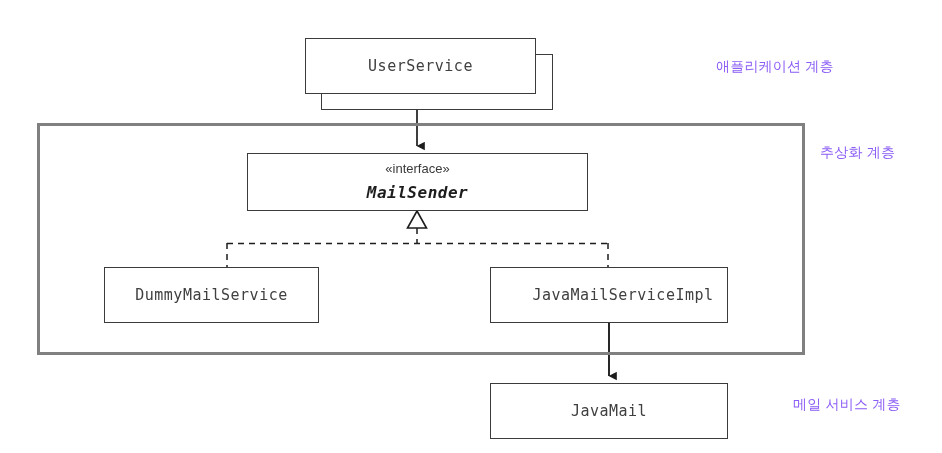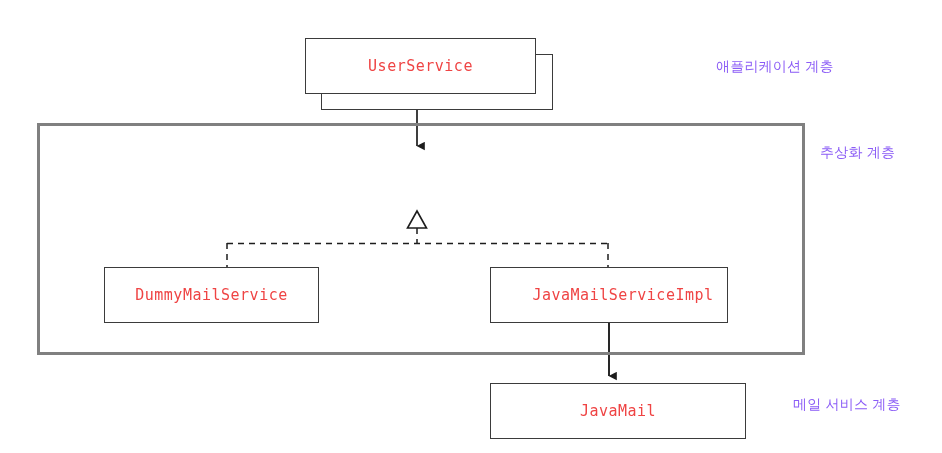--- a/index.html
+++ b/index.html
@@ -33,21 +33,21 @@
     border: 1.6px solid #3b3b3b;
     display: flex;
     flex-direction: column;
     align-items: center;
     justify-content: center;
     text-align: center;
   }
   .uml-box .cls-name {
     font-family: "DejaVu Sans Mono", "Liberation Mono", monospace;
     font-size: 15px;
-    color: #ef4444;
+    color: #404040;
     letter-spacing: 0.5px;
     white-space: nowrap;
   }
 
   
   .stack-back {
     position: absolute;
     box-sizing: border-box;
     background: #ffffff;
     border: 1.6px solid #3b3b3b;
@@ -117,30 +117,34 @@
     <line x1="609" y1="322" x2="609" y2="376" stroke="#1d1d1d" stroke-width="1.9" marker-end="url(#mk-filled)"></line>
   </svg>
 
   <div class="layer-frame" style="left:37px; top:123px; width:768px; height:232px;"></div>
 
   <div class="stack-back" style="left:321px; top:54px; width:232px; height:56px;"></div>
   <div class="uml-box" style="left:305px; top:38px; width:231px; height:56px;">
     <span class="cls-name">UserService</span>
   </div>
 
+  <div class="uml-box" style="left:247px; top:153px; width:341px; height:58px;">
+    <span class="iface-stereo">«interface»</span>
+    <span class="iface-name">MailSender</span>
+  </div>
 
   <div class="uml-box" style="left:104px; top:267px; width:215px; height:56px;">
     <span class="cls-name">DummyMailService</span>
   </div>
 
   <div class="uml-box" style="left:490px; top:267px; width:238px; height:56px;padding-left:28px;">
     <span class="cls-name">JavaMailServiceImpl</span>
   </div>
 
-  <div class="uml-box" style="left:490px; top:383px; width:256px; height:56px;">
+  <div class="uml-box" style="left:490px; top:383px; width:238px; height:56px;">
     <span class="cls-name">JavaMail</span>
   </div>
 
   <div class="layer-caption" style="left:716px; top:58px;">애플리케이션 계층</div>
 
   <div class="layer-caption" style="left:820px; top:144px;">추상화 계층</div>
 
   <div class="layer-caption" style="left:761px; top:396px;margin-left:32px;">메일 서비스 계층</div>
 
 </div>

